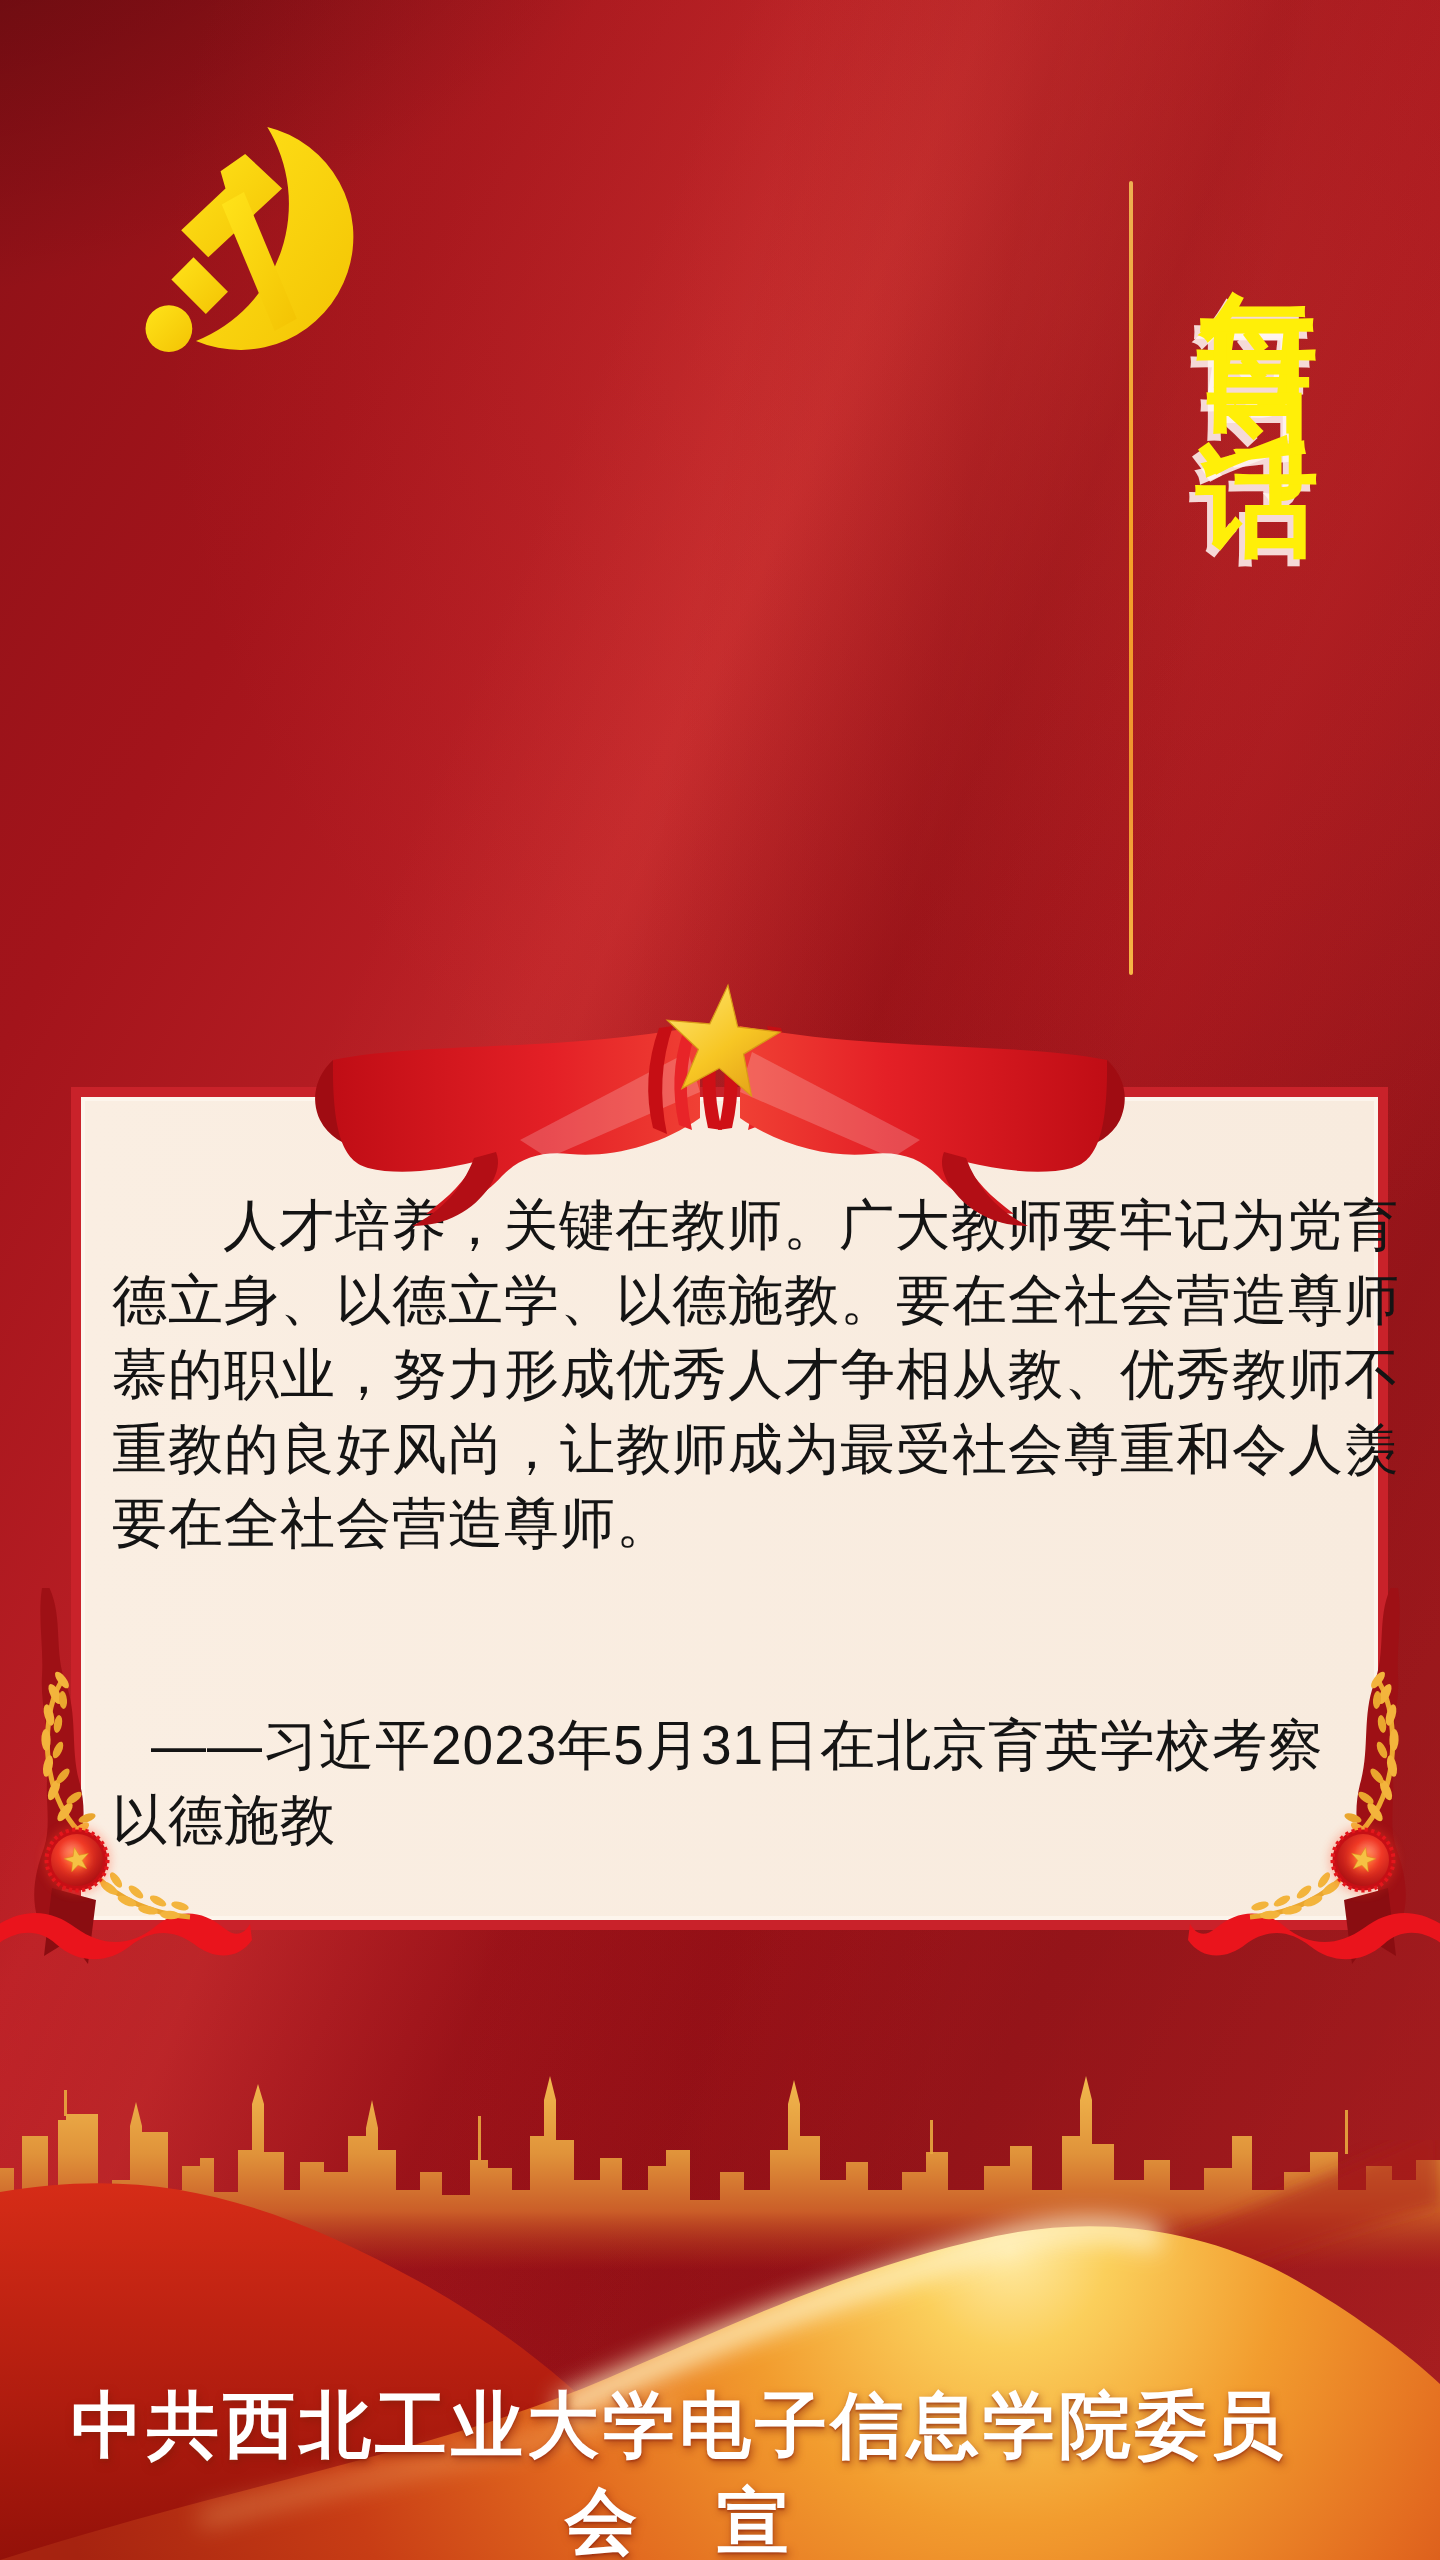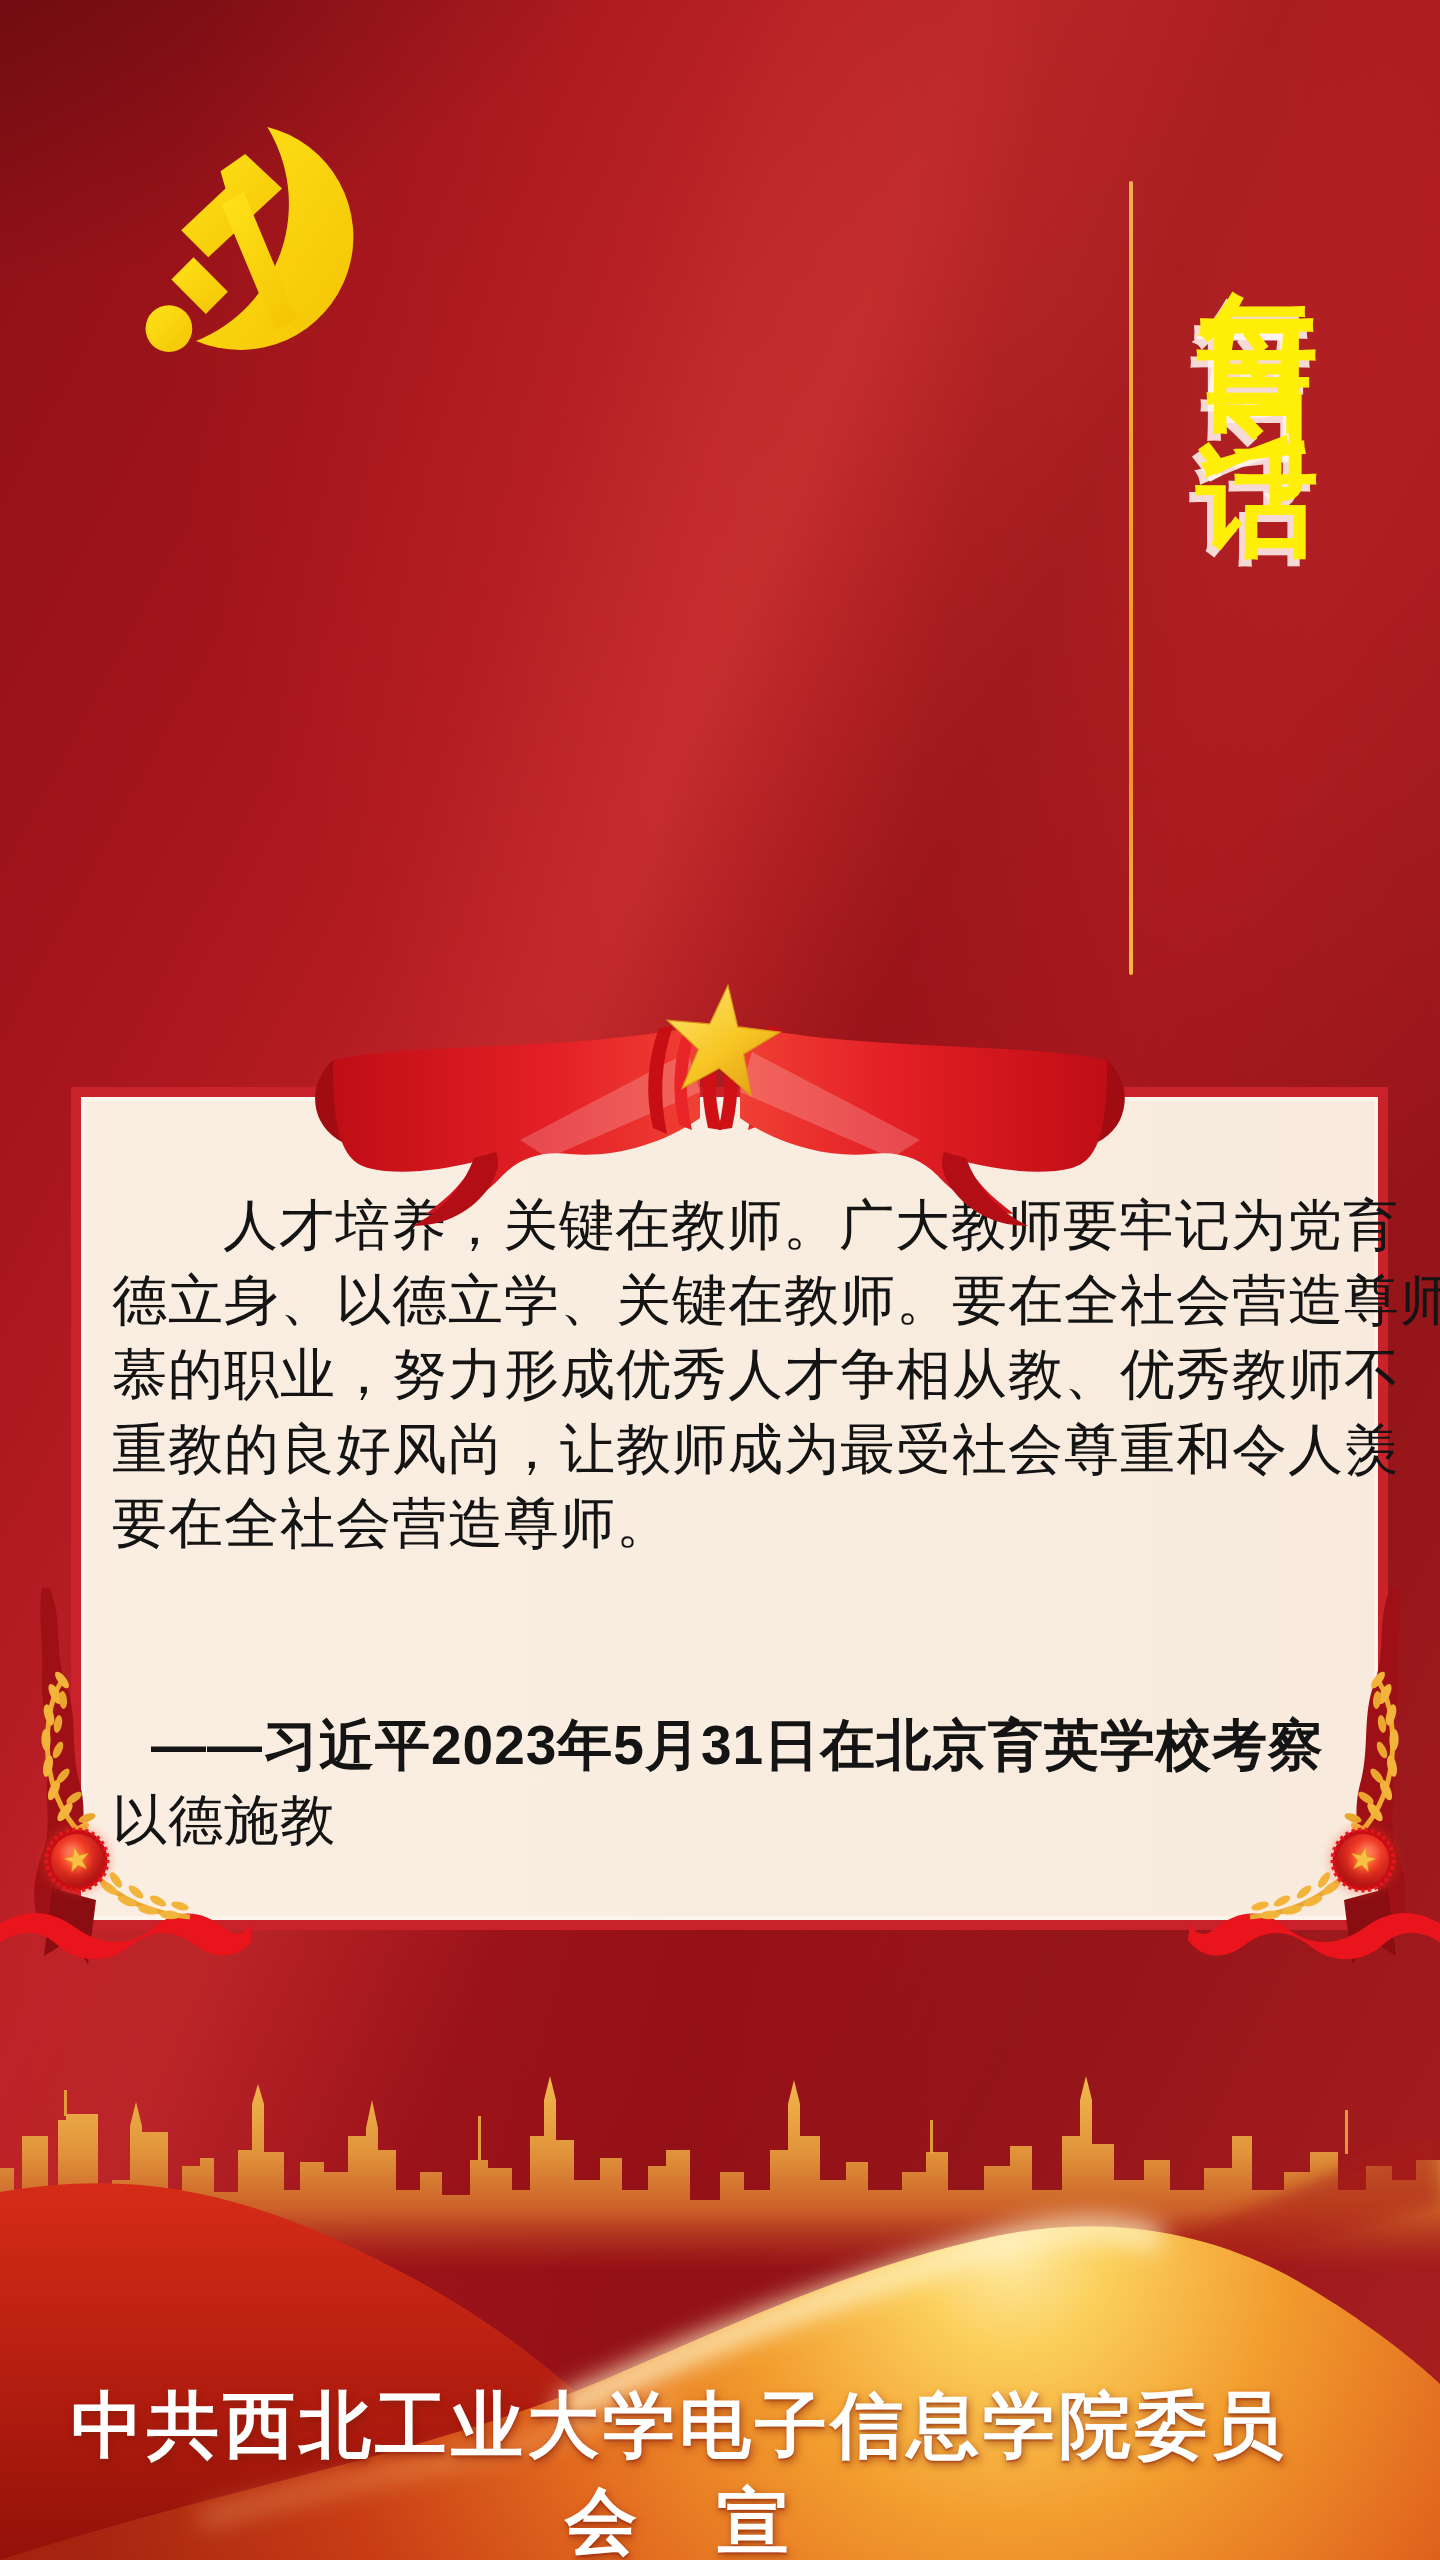--- a/index.html
+++ b/index.html
@@ -30,21 +30,21 @@
   .card{left:71px;top:1087px;width:1297px;height:823px;
     border:10px solid #c9222a;background:linear-gradient(90deg,#faeee2,#f8ebde);
     box-shadow:inset 0 0 0 4px rgba(255,250,243,.6);}
   .quote{left:112px;top:1188px;width:1240px;font-size:55px;line-height:74.5px;
     color:#141414;letter-spacing:1px;font-weight:400;}
   .quote .ln{white-space:nowrap;}
   .quote .ln.first{padding-left:111px;}
   .attr{left:112px;top:1708px;width:1240px;font-size:55px;line-height:75px;
     color:#141414;letter-spacing:1px;}
   .attr .ln{white-space:nowrap;}
-  .attr .ln.first{padding-left:39px;font-weight:bold;}
+  .attr .ln.first{padding-left:39px;}
 
   
   .publisher{left:0;top:2378px;width:1320px;text-align:center;padding-left:38px;box-sizing:border-box;
     font-size:72px;font-weight:700;color:#ffffff;letter-spacing:4px;
     text-shadow:2px 4px 8px rgba(130,25,10,.55),0 2px 2px rgba(150,40,15,.5);}
 
   .deco-right{transform:scaleX(-1);}
 </style>
 </head>
 <body>
@@ -134,21 +134,21 @@
     <path d="M0,52 C150,26 268,58 420,142 C540,208 642,302 724,420 L0,420 Z" fill="url(#grad-hill)"></path>
     <path d="M0,420 C230,346 430,314 608,238 C748,178 856,126 996,96 C1100,74 1210,88 1306,146 C1360,178 1408,214 1440,244 L1440,420 Z" fill="url(#grad-gold)"></path>
     <path d="M560,270 C700,202 846,148 1004,102 C1062,86 1118,86 1160,100" stroke="#fff2c4" stroke-width="24" fill="none" opacity=".9" filter="url(#f-blur12)"></path>
     <path d="M200,380 C380,330 520,310 680,264" stroke="#ffd788" stroke-width="12" fill="none" opacity=".45" filter="url(#f-blur12)"></path>
   </svg>
 
   <div class="abs card"></div>
 
   <div class="abs quote">
     <div class="ln first">人才培养，关键在教师。广大教师要牢记为党育</div>
-    <div class="ln">德立身、以德立学、关键在教师。要在全社会营造尊师</div>
+    <div class="ln">德立身、以德立学、以德施教。要在全社会营造尊师</div>
     <div class="ln">慕的职业，努力形成优秀人才争相从教、优秀教师不</div>
     <div class="ln">重教的良好风尚，让教师成为最受社会尊重和令人羡</div>
     <div class="ln">要在全社会营造尊师。</div>
   </div>
 
   <div class="abs attr">
     <div class="ln first">——习近平2023年5月31日在北京育英学校考察</div>
     <div class="ln">以德施教</div>
   </div>
 

